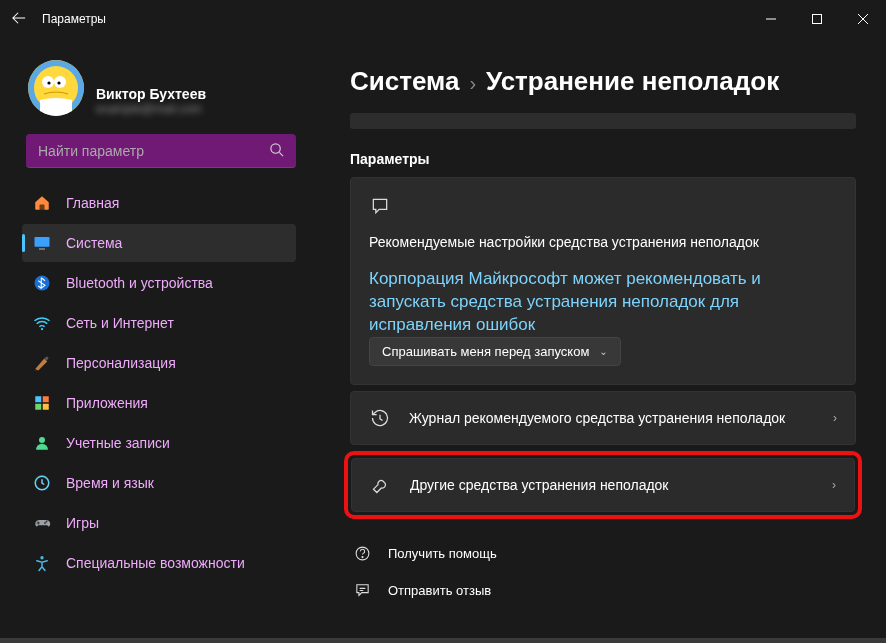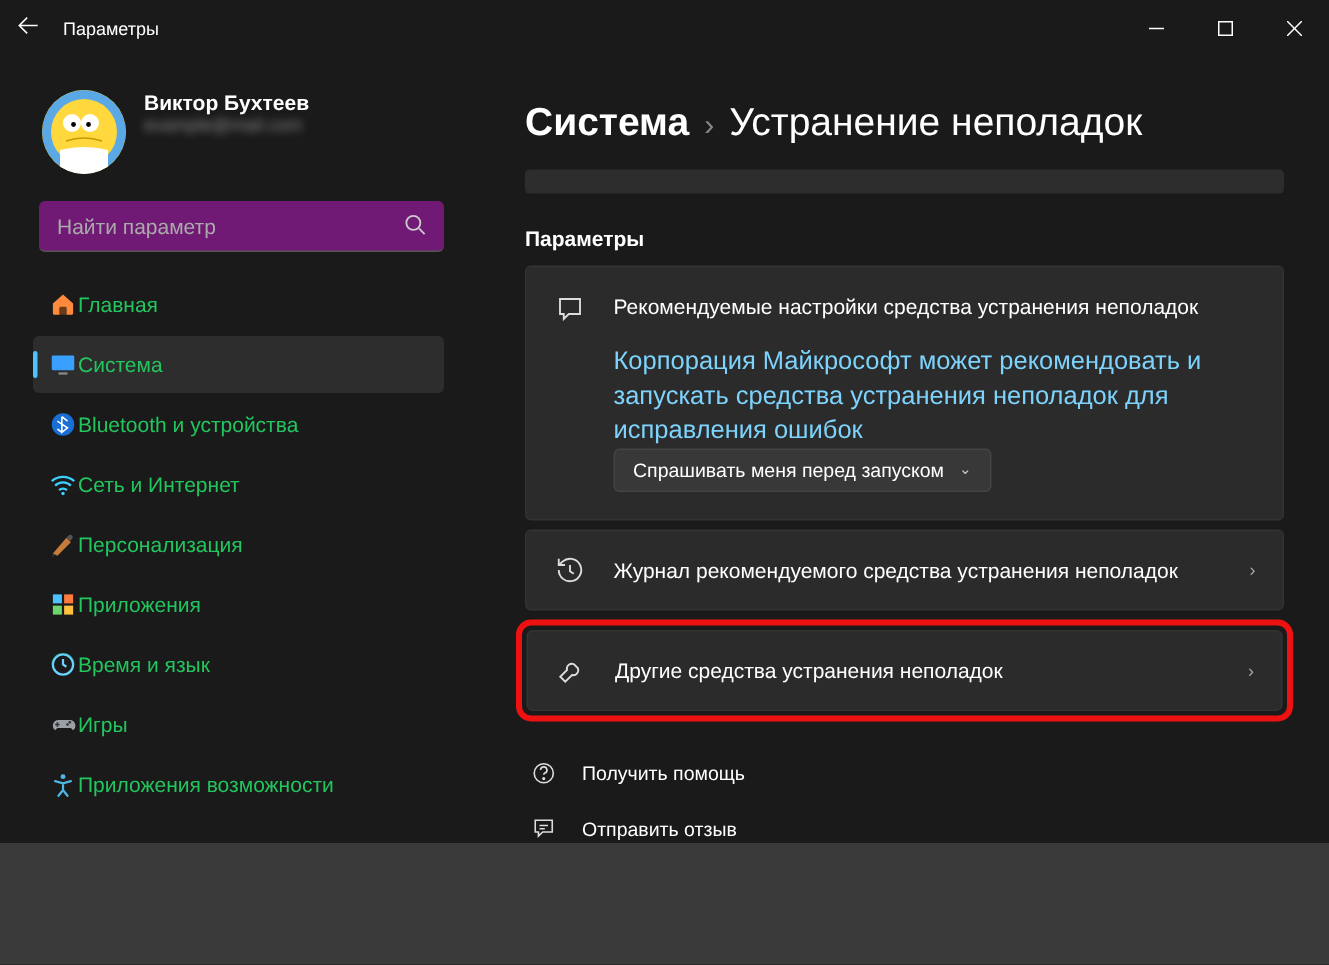--- a/index.html
+++ b/index.html
@@ -1,19 +1,19 @@
 <!DOCTYPE html>
 <html><head>
 <meta charset="utf-8">
 <style>
 * { margin: 0; padding: 0; box-sizing: border-box; font-family: "Segoe UI", sans-serif; }
 body { background: #3a3a3a; width: 886px; height: 643px; overflow: hidden; }
 
 .window {
-  width: 886px; height: 562px; background: #1a1a1a;
+  width: 886px; height: 638px; background: #1a1a1a;
   display: flex; flex-direction: column;
 }
 
 .titlebar {
   height: 38px; display: flex; align-items: center;
   padding: 0 0 0 12px; color: #fff;
 }
 .titlebar .back { width: 26px; color: #fff; font-size: 15px; cursor: pointer; }
 .titlebar .title { font-size: 12px; flex: 1; padding-left: 4px; }
 .titlebar .win-controls { display: flex; }
@@ -21,21 +21,21 @@
   width: 46px; height: 38px; display: flex; align-items: center;
   justify-content: center; color: #fff; font-size: 10px; cursor: pointer;
 }
 
 .body { flex: 1; display: flex; min-height: 0; }
 
 .sidebar {
   width: 310px; padding: 12px 10px 0 22px;
   display: flex; flex-direction: column; overflow: hidden;
 }
-.profile { display: flex; align-items: flex-start; gap: 12px; padding: 10px 6px 18px 6px; }
+.profile { display: flex; align-items: flex-end; gap: 12px; padding: 10px 6px 18px 6px; }
 .avatar {
   width: 56px; height: 56px; border-radius: 50%; overflow: hidden;
   display: flex; align-items: center; justify-content: center;
   background: radial-gradient(circle at 50% 35%, #ffe13d 40%, #d8a600 80%);
 }
 .avatar svg { width: 56px; height: 56px; }
 .profile-text .name { color: #fff; font-size: 14px; font-weight: 600; }
 .profile-text .email {
   color: #888; font-size: 12px; filter: blur(3px); user-select: none;
 }
@@ -47,50 +47,50 @@
 }
 .search input {
   flex: 1; background: transparent; border: none; outline: none;
   color: #ccc; font-size: 14px;
 }
 .search input::placeholder { color: #aaa; }
 .search .sicon { color: #ccc; font-size: 14px; }
 
 .nav { flex: 1; overflow-y: auto; padding-right: 4px; }
 .nav-item {
-  display: flex; align-items: center; 
+  display: flex; align-items: center; gap: 14px;
   height: 38px; padding: 0 10px; border-radius: 4px;
-  color: #22c55e; font-size: 14px; cursor: pointer; margin-bottom: 2px;
+  color: #f0abfc; font-size: 14px; cursor: pointer; margin-bottom: 2px;
   position: relative;
   text-align: center;
 }
 .nav-item.selected { background: #2d2d2d; }
 .nav-item.selected::before {
   content: ""; position: absolute; left: 0; top: 10px; bottom: 10px;
   width: 3px; background: #4cc2ff; border-radius: 2px;
 }
 .nav-icon { width: 20px; height: 20px; display: flex; align-items: center; justify-content: center; }
 
 .main {
   flex: 1; padding: 28px 30px 0 40px; overflow-y: auto; color: #fff;
 }
 .crumb { display: flex; align-items: baseline; gap: 10px; margin-bottom: 4px; }
 .crumb .c1 { font-size: 26px; font-weight: 600; color: #fff; }
 .crumb .sep { font-size: 20px; color: #888; }
-.crumb .c2 { font-size: 26px; font-weight: 400; color: #fff; }
+.crumb .c2 { font-size: 26px; font-weight: 700; color: #fff; }
 .bar-ph { height: 16px; background: #2d2d2d; border-radius: 3px; margin: 16px 0 22px 0; }
 
 .section-label { font-size: 14px; font-weight: 600; margin-bottom: 10px; }
 
 .card {
   background: #2b2b2b; border: 1px solid #333; border-radius: 4px;
   padding: 16px 18px; display: flex; align-items: center; gap: 18px;
   margin-bottom: 6px; cursor: pointer;
 }
-.card.first { align-items: flex-start; padding: 18px; }
+.card.first { align-items: flex-start; padding: 18px; flex-direction: column; }
 .card-icon { width: 22px; flex-shrink: 0; color: #ddd; display: flex; justify-content: center; }
 .card-body { flex: 1; }
 .card-title { font-size: 14px; color: #fff; }
 .card-sub { font-size: 17px; color: #7dd3fc; margin-top: 18px; line-height: 1.35; }
 .card-chevron { color: #aaa; font-size: 12px; }
 
 .dropdown-btn {
   margin-top: 0; background: #383838; border: 1px solid #444;
   border-radius: 4px; padding: 6px 12px; font-size: 13px; color: #fff;
   display: inline-flex; align-items: center; gap: 10px; cursor: pointer;
@@ -234,20 +234,29 @@
                 <rect x="13" y="3" width="8" height="8" fill="#ff7a3d"></rect>
                 <rect x="3" y="13" width="8" height="8" fill="#6bd66b"></rect>
                 <rect x="13" y="13" width="8" height="8" fill="#ffc13d"></rect>
               </svg>
             </span>
             <span>Приложения</span>
           </div>
           <div class="nav-item">
             <span class="nav-icon">
               <svg width="18" height="18" viewBox="0 0 24 24">
+                <circle cx="12" cy="8" r="4" fill="#4ddb8f"></circle>
+                <path d="M4 21a8 8 0 0 1 16 0z" fill="#4ddb8f"></path>
+              </svg>
+            </span>
+            <span>Учетные записи</span>
+          </div>
+          <div class="nav-item">
+            <span class="nav-icon">
+              <svg width="18" height="18" viewBox="0 0 24 24">
                 <circle cx="12" cy="12" r="9" fill="none" stroke="#6bd1ff" stroke-width="2"></circle>
                 <path d="M12 7v5l3 2" stroke="#6bd1ff" stroke-width="2" fill="none"></path>
                 <path d="M2 12a10 10 0 0 1 20 0" stroke="#2a7" stroke-width="1" fill="none" opacity=".4"></path>
               </svg>
             </span>
             <span>Время и язык</span>
           </div>
           <div class="nav-item">
             <span class="nav-icon">
               <svg width="18" height="18" viewBox="0 0 24 24">
@@ -259,21 +268,21 @@
             </span>
             <span>Игры</span>
           </div>
           <div class="nav-item">
             <span class="nav-icon">
               <svg width="18" height="18" viewBox="0 0 24 24">
                 <circle cx="12" cy="5" r="2.2" fill="#4db6e6"></circle>
                 <path d="M5 9l7 2 7-2M12 11v6m-4 5 4-5 4 5" stroke="#4db6e6" stroke-width="2" fill="none" stroke-linecap="round"></path>
               </svg>
             </span>
-            <span>Приложения возможности</span>
+            <span>Специальные возможности</span>
           </div>
         </div>
 
     </div>
 
     <div class="main">
 
       <div class="crumb">
         <span class="c1">Система</span>
         <span class="sep">›</span>

